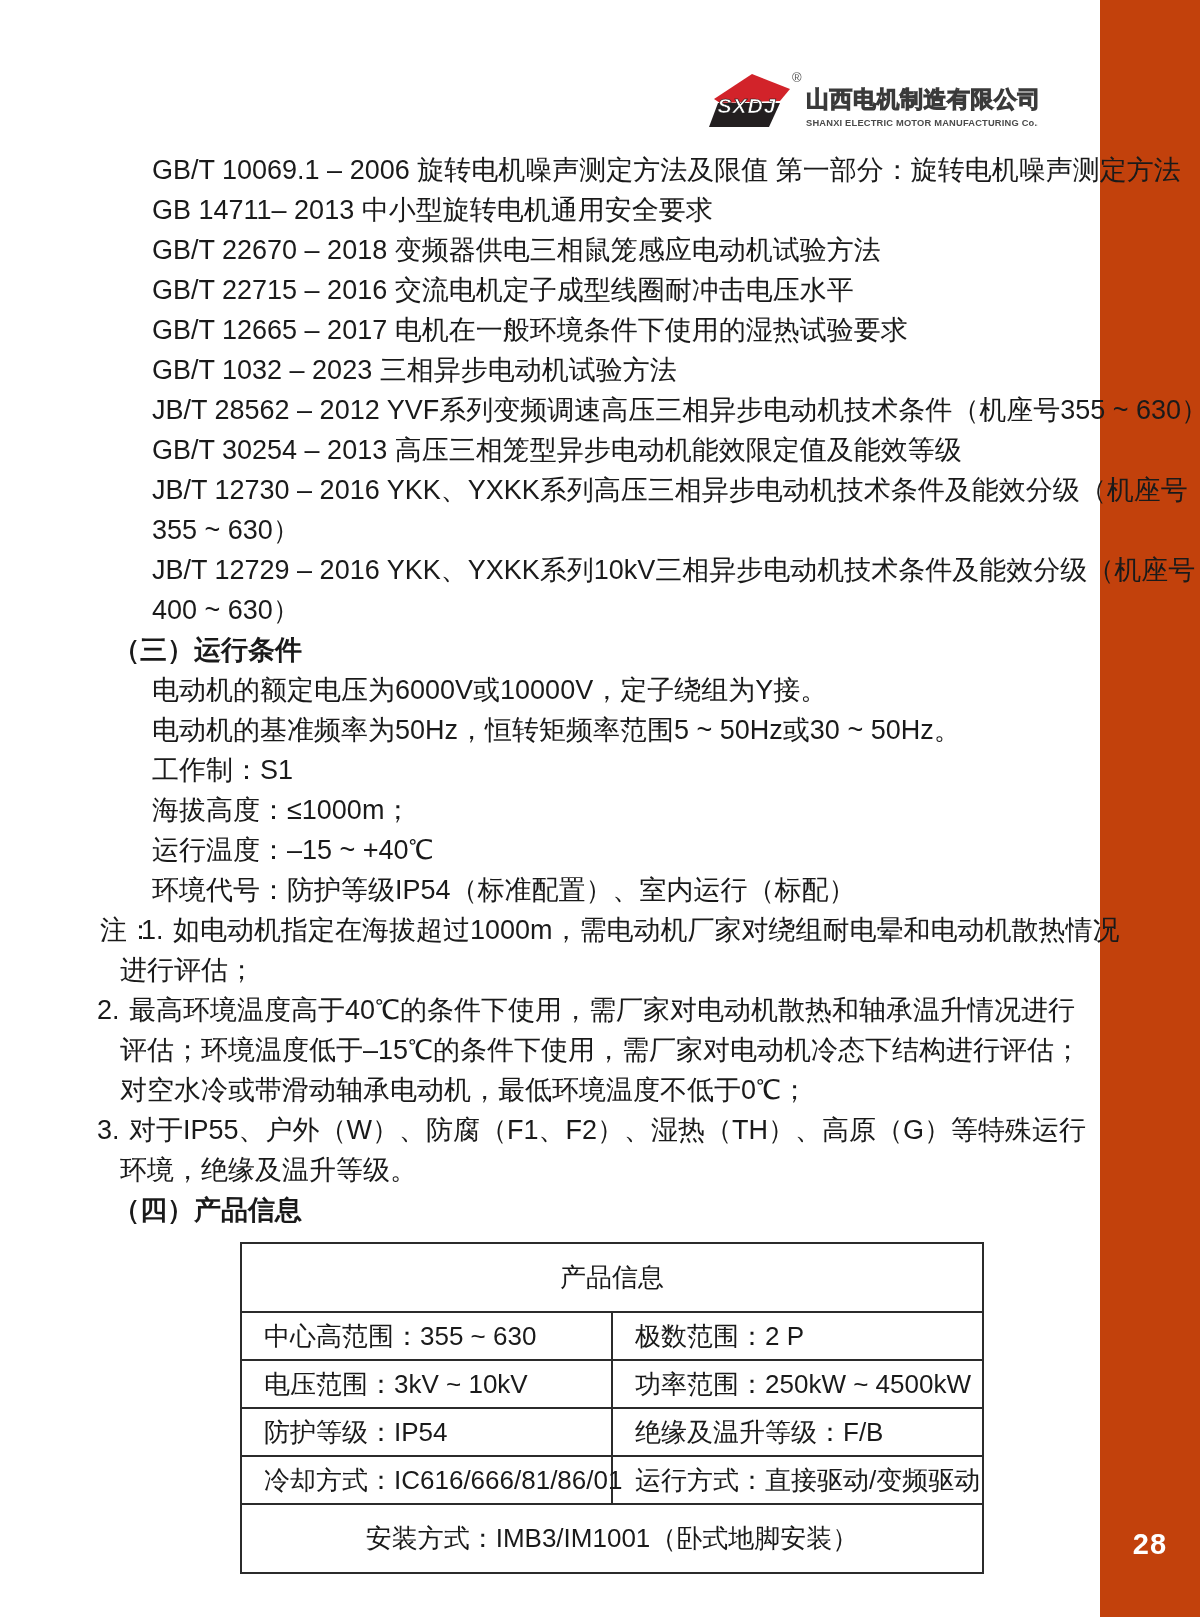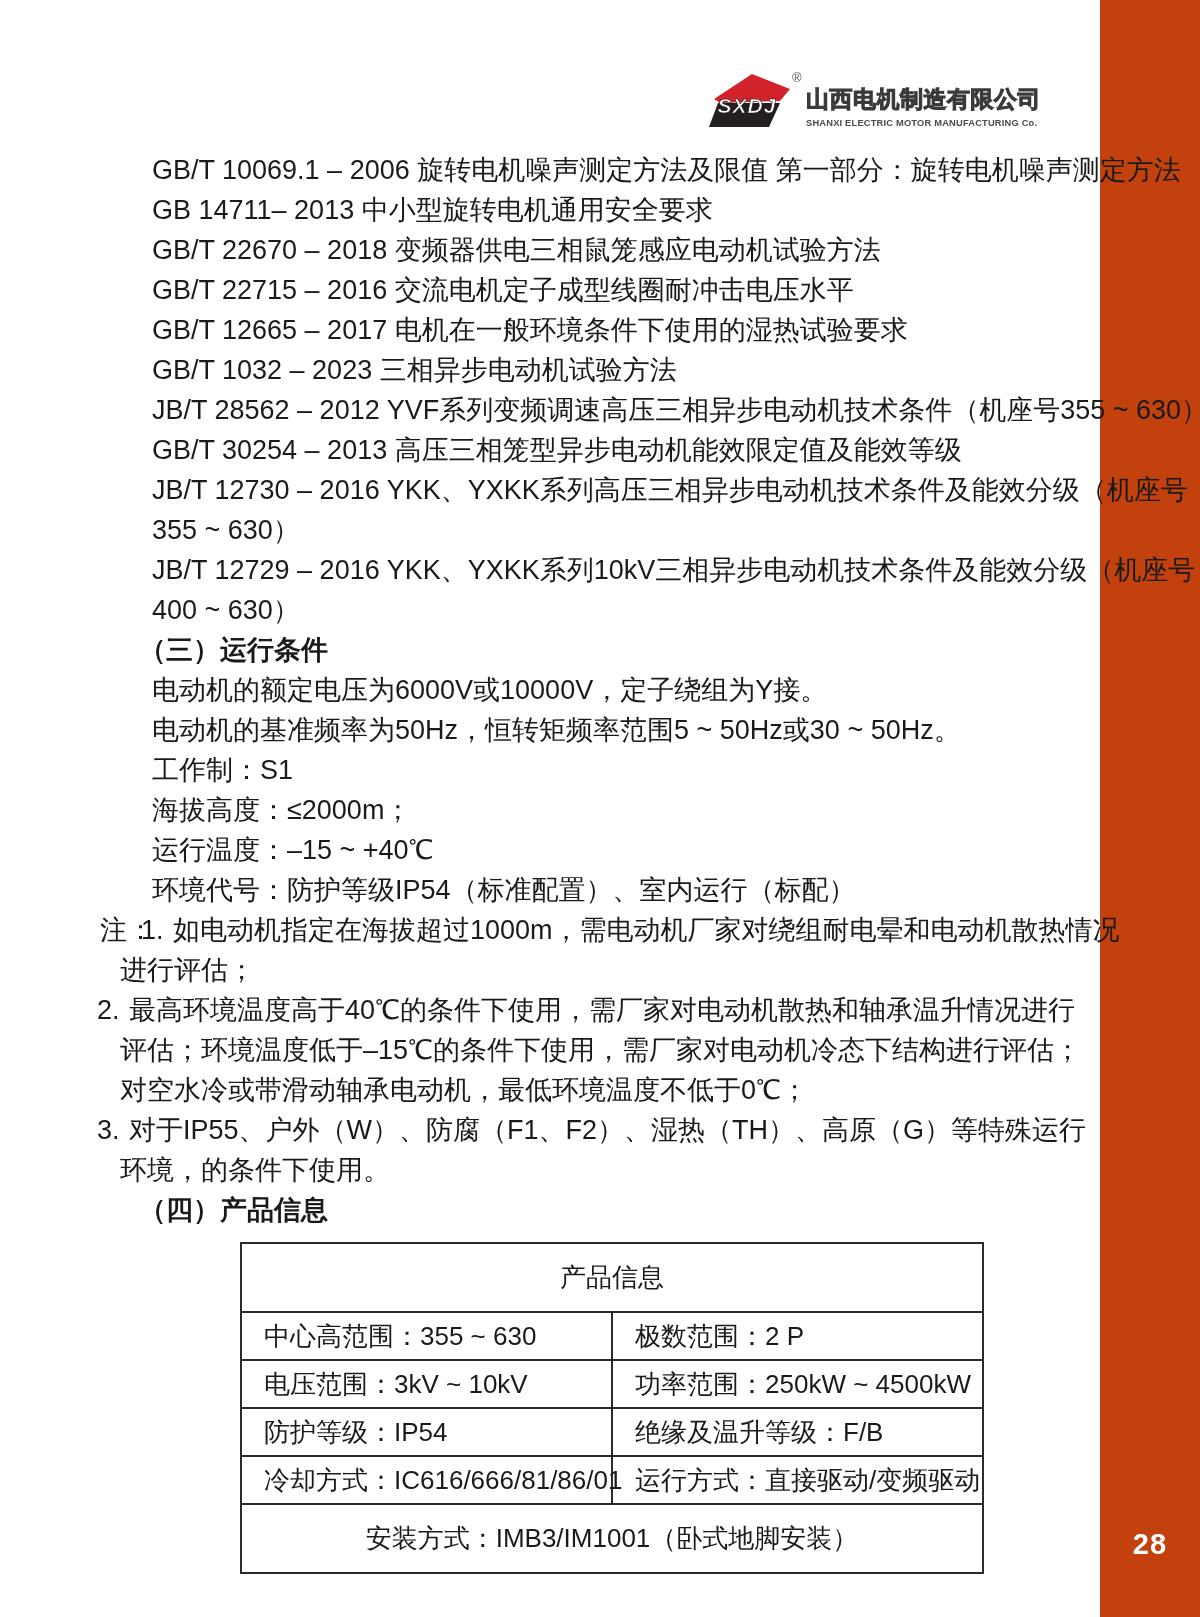--- a/index.html
+++ b/index.html
@@ -42,21 +42,21 @@
   .content {
     position: absolute;
     top: 150px;
     left: 0;
     width: 1100px;
     font-size: 27px;
     line-height: 40px;
     white-space: nowrap;
   }
   .line { height: 40px; padding-left: 152px; }
-  .line.heading { padding-left: 113px; font-weight: bold; margin-left: 26px; }
+  .line.heading { padding-left: 113px; font-weight: bold; }
   .line.note-first  { padding-left: 100px; }
   .line.note-num-line { padding-left: 81px; margin-left: 16px; }
   .line.note-cont { padding-left: 120px; }
   .nlabel { display: inline-block; width: 41px; overflow: visible; }
   .nnum   { display: inline-block; width: 32px; overflow: visible; }
   .product-table {
     position: absolute;
     top: 1242px;
     left: 240px;
     width: 744px;
@@ -108,39 +108,39 @@
     <div class="line std">JB/T 12730 – 2016 YKK、YXKK系列高压三相异步电动机技术条件及能效分级（机座号</div>
     <div class="line std">355 ~ 630）</div>
     <div class="line std">JB/T 12729 – 2016 YKK、YXKK系列10kV三相异步电动机技术条件及能效分级（机座号</div>
     <div class="line std">400 ~ 630）</div>
 
     <div class="line heading">（三）运行条件</div>
 
     <div class="line body">电动机的额定电压为6000V或10000V，定子绕组为Y接。</div>
     <div class="line body">电动机的基准频率为50Hz，恒转矩频率范围5 ~ 50Hz或30 ~ 50Hz。</div>
     <div class="line body">工作制：S1</div>
-    <div class="line body">海拔高度：≤2000m；</div>
+    <div class="line body">海拔高度：≤1000m；</div>
     <div class="line body">运行温度：–15 ~ +40℃</div>
     <div class="line body">环境代号：防护等级IP54（标准配置）、室内运行（标配）</div>
 
     <div class="line note-first">
       <span class="nlabel">注：</span><span class="nnum">1.</span><span>如电动机指定在海拔超过1000m，需电动机厂家对绕组耐电晕和电动机散热情况</span>
     </div>
     <div class="line note-cont">进行评估；</div>
 
     <div class="line note-num-line">
       <span class="nnum">2.</span><span>最高环境温度高于40℃的条件下使用，需厂家对电动机散热和轴承温升情况进行</span>
     </div>
     <div class="line note-cont">评估；环境温度低于–15℃的条件下使用，需厂家对电动机冷态下结构进行评估；</div>
     <div class="line note-cont">对空水冷或带滑动轴承电动机，最低环境温度不低于0℃；</div>
 
     <div class="line note-num-line">
       <span class="nnum">3.</span><span>对于IP55、户外（W）、防腐（F1、F2）、湿热（TH）、高原（G）等特殊运行</span>
     </div>
-    <div class="line note-cont">环境，的条件下使用。</div>
+    <div class="line note-cont">环境，绝缘及温升等级。</div>
 
     <div class="line heading">（四）产品信息</div>
   </div>
 
   <table class="product-table">
     <tbody>
       <tr>
         <td class="center" colspan="2">产品信息</td>
       </tr>
       <tr>

